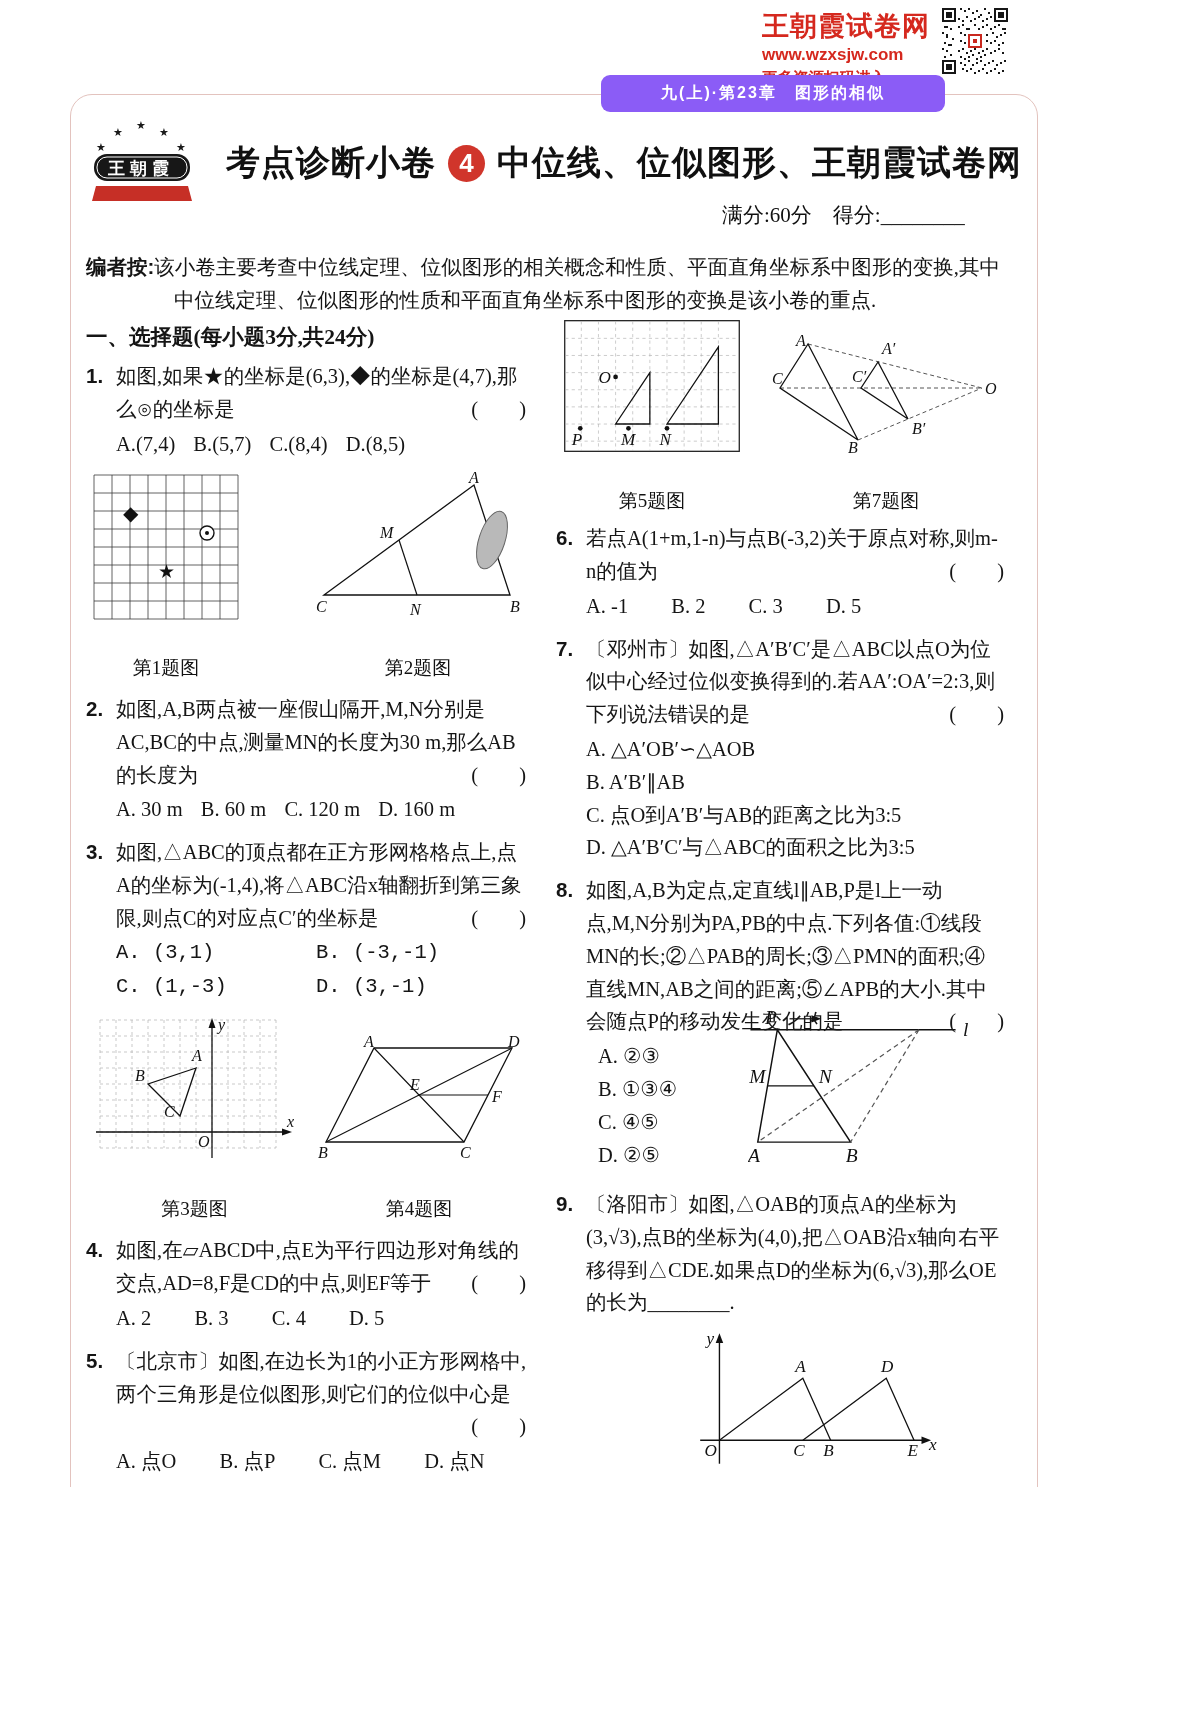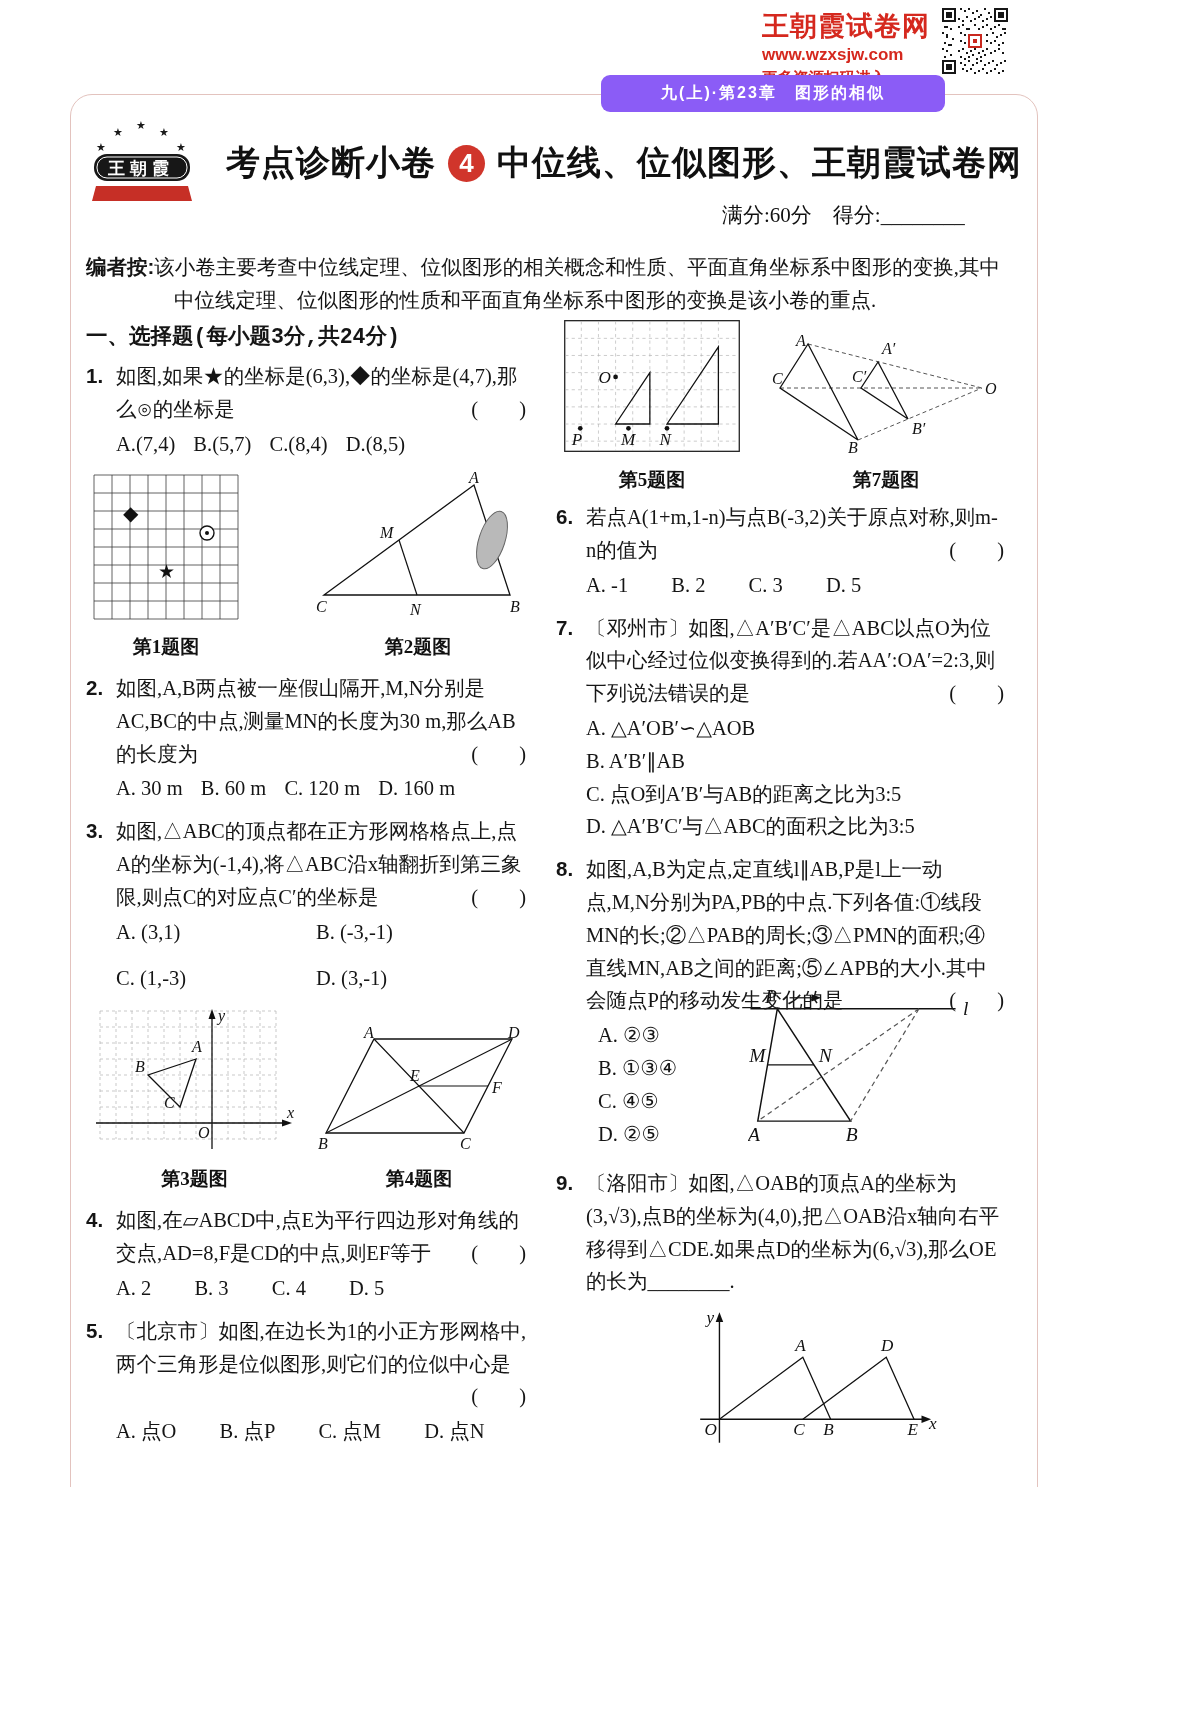--- a/index.html
+++ b/index.html
@@ -25,34 +25,34 @@
   .num-circle{width:37px;height:37px;border-radius:50%;background:#d0352b;color:#fff;flex:0 0 37px;
               display:flex;align-items:center;justify-content:center;font-size:26px;letter-spacing:0;}
   .score-line{position:absolute;left:722px;top:201px;font-size:21px;color:#111;}
   .editor-note{position:absolute;left:86px;top:250px;width:918px;line-height:1.62;}
   .editor-note .inner{display:block;padding-left:88px;text-indent:-88px;}
   .editor-note .lbl{font-family:"Liberation Sans",sans-serif;font-weight:bold;font-style:normal;}
   
   .col{position:absolute;top:318px;line-height:1.6;}
   .col-left{left:86px;width:440px;}
   .col-right{left:556px;width:448px;}
-  .sec{font-family:Liberation Mono, monospace;font-weight:bold;font-size:21.5px;margin:2px 0 6px;}
+  .sec{font-family:Liberation Serif, serif;font-weight:bold;font-size:21.5px;margin:2px 0 6px;}
   .q{margin-bottom:10px;}
   .qt{position:relative;padding-left:30px;overflow:hidden;}
   .qn{position:absolute;left:0;top:0;font-weight:bold;font-family:"Liberation Sans",sans-serif;}
   .br{float:right;}
   .opts{padding-left:30px;margin-top:2px;}
   .opts .opt{white-space:nowrap;}
   .opts.inline .opt{display:inline-block;margin-right:13px;}
   .opts.spread .opt{display:inline-block;margin-right:38px;}
-  .opts.grid2{display:grid;grid-template-columns:200px 1fr;row-gap:14px;}
+  .opts.grid2{display:grid;grid-template-columns:200px 1fr;row-gap:2px;font-family:Liberation Mono, monospace;}
   .opts.stack .opt{display:block;}
   .figrow{display:flex;justify-content:space-between;align-items:flex-end;margin:10px 4px 6px 6px;}
   figure{margin:0;text-align:center;}
-  figcaption{font-size:19px;margin-top:1px;color:#111;font-weight:bold;}
+  figcaption{font-size:19px;margin-top:22px;color:#111;}
   svg .lbl-i{font-family:"Liberation Serif",serif;font-style:italic;font-size:16px;fill:#111;}
   .q8-row{display:flex;align-items:flex-start;padding-left:30px;}
   .q8-row .opts{padding-left:0;flex:0 0 150px;margin-left:12px;}
   .q8-fig{margin-top:-28px;}
   .q9-figwrap{padding-left:66px;margin-top:10px;}
   .footer{position:absolute;left:0;width:100%;top:1644px;display:flex;align-items:center;justify-content:center;gap:4px;
           font-family:"Liberation Sans",sans-serif;font-size:19px;color:#222;}
   .page-num{font-weight:bold;font-size:27px;border-left:2px solid #444;border-right:2px solid #444;
             padding:0 14px;line-height:1.15;}
 </style>

